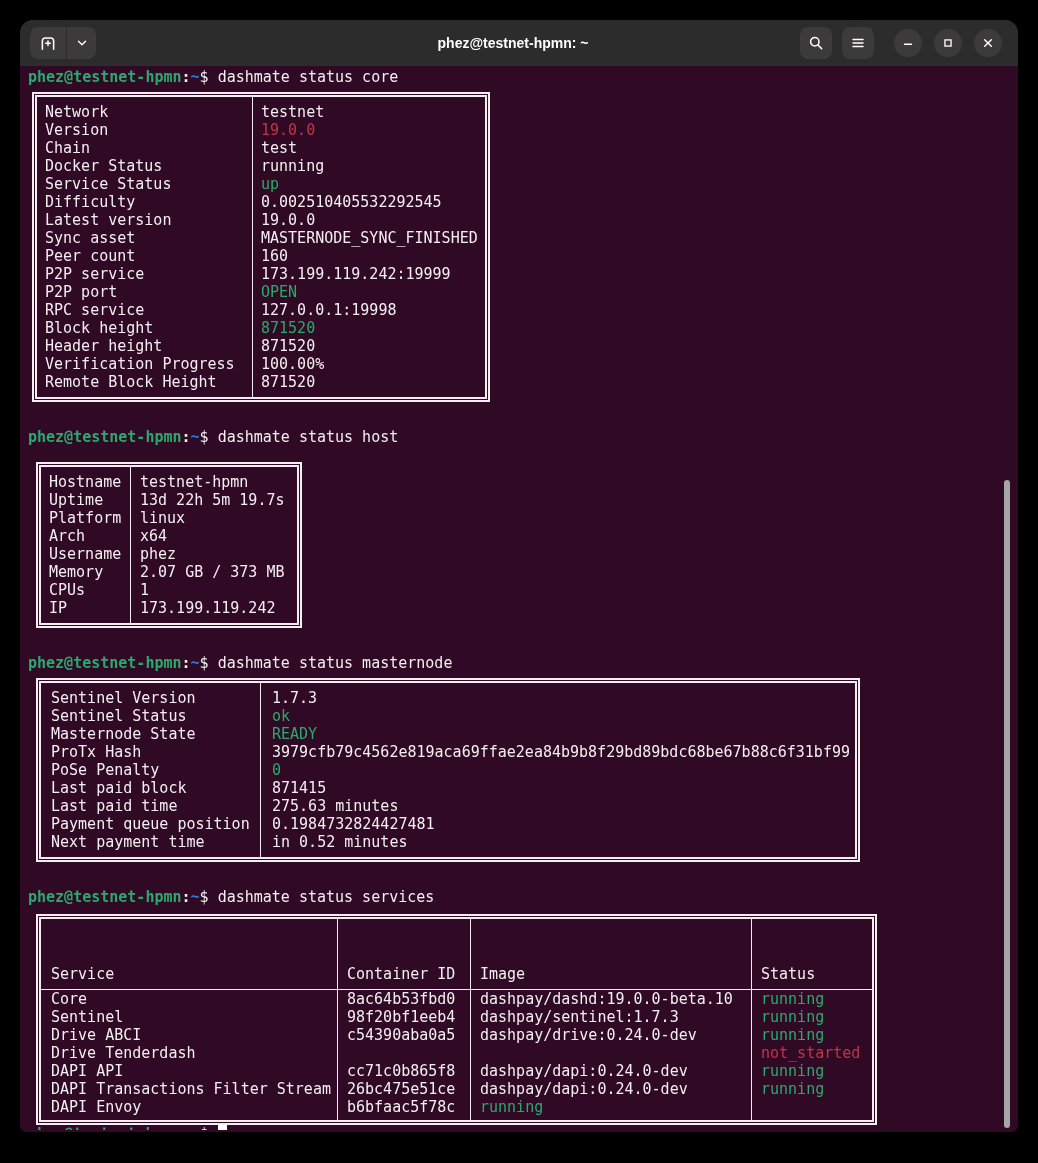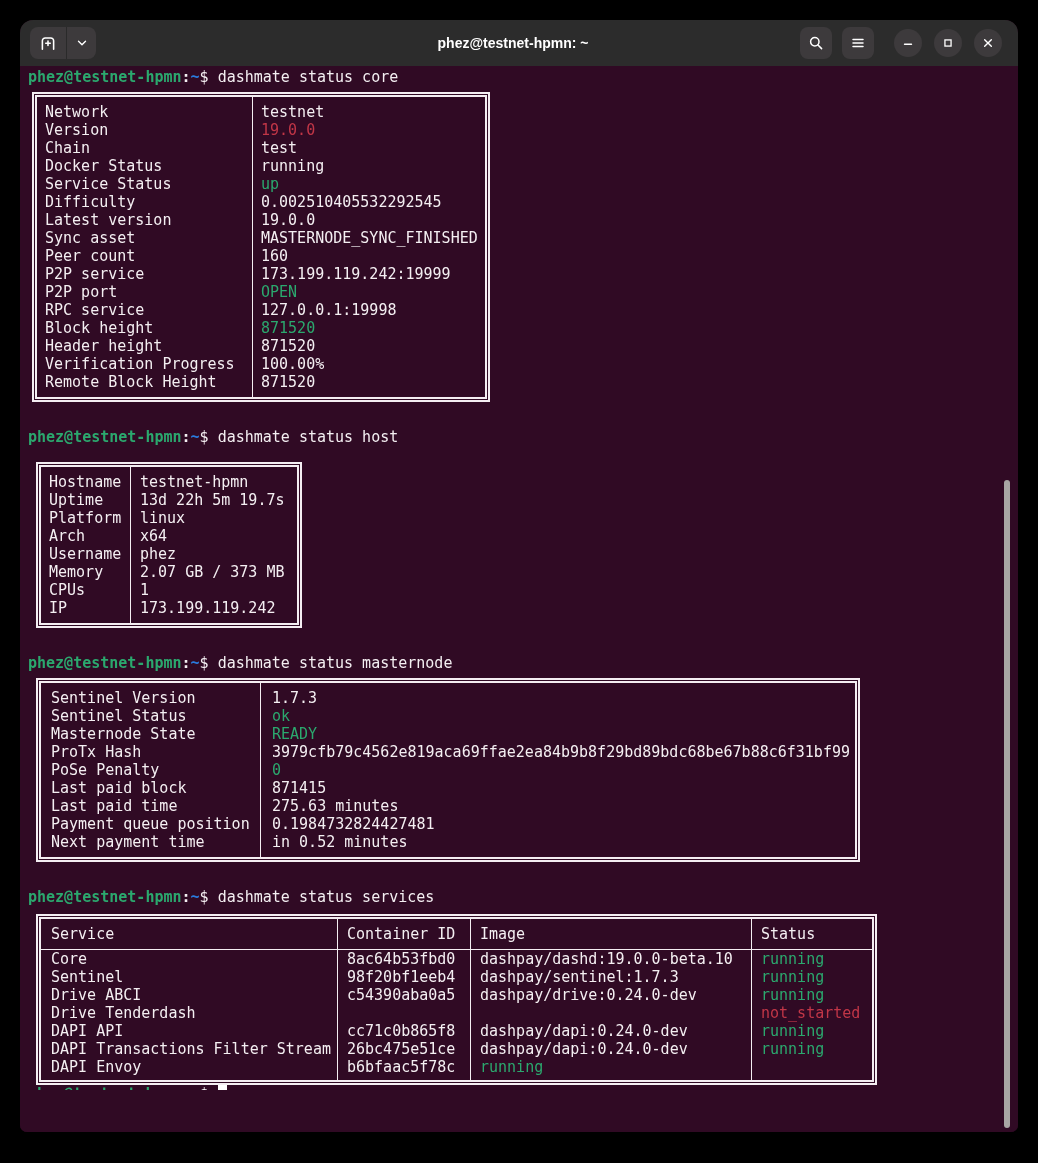--- a/index.html
+++ b/index.html
@@ -110,20 +110,21 @@
     background-image:
       linear-gradient(var(--border),var(--border)),
       linear-gradient(var(--border),var(--border)),
       linear-gradient(var(--border),var(--border));
     background-size:1px 100%,1px 100%,1px 100%;
     background-position:296px 0,429px 0,710px 0;
   }
   .thead-row{
     display:flex;height:31px;align-items:center;white-space:pre;
     border-bottom:1px solid var(--border);
+    margin-top:40px;
   }
   .t-svc .trow:first-of-type{margin-top:8px;}
   .c-service{width:296px;padding-left:10px;}
   .c-id{width:133px;padding-left:10px;}
   .c-image{width:281px;padding-left:10px;}
   .c-status{flex:1;padding-left:10px;}
 
   
   .clipped{height:5px;overflow:hidden;white-space:pre;}
   .cursor{display:inline-block;width:9px;height:16px;background:#ffffff;

